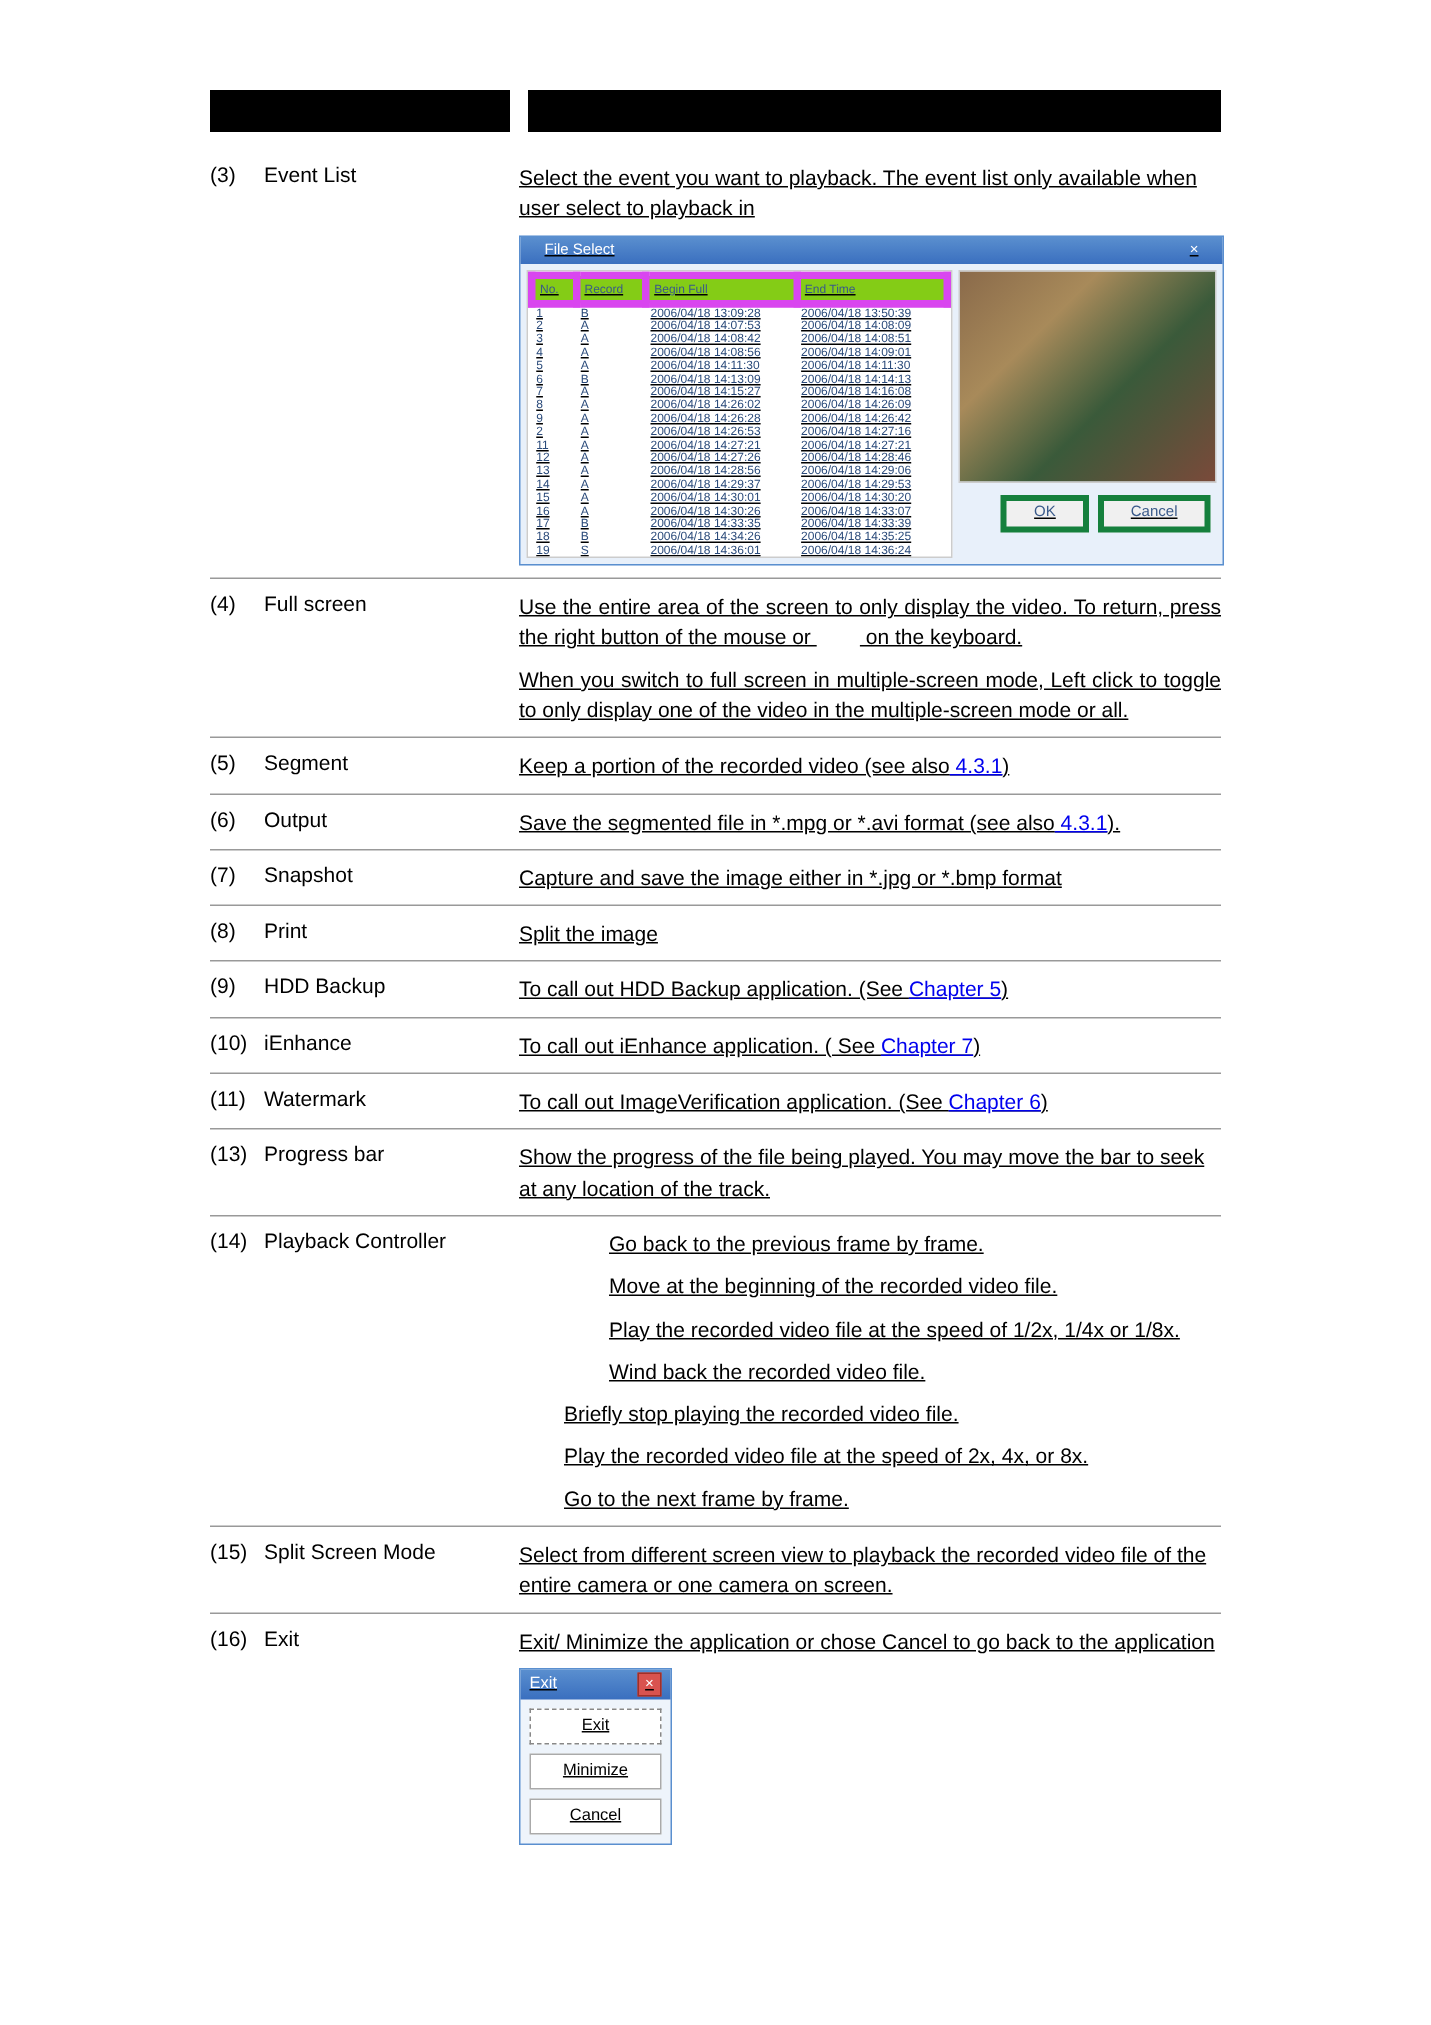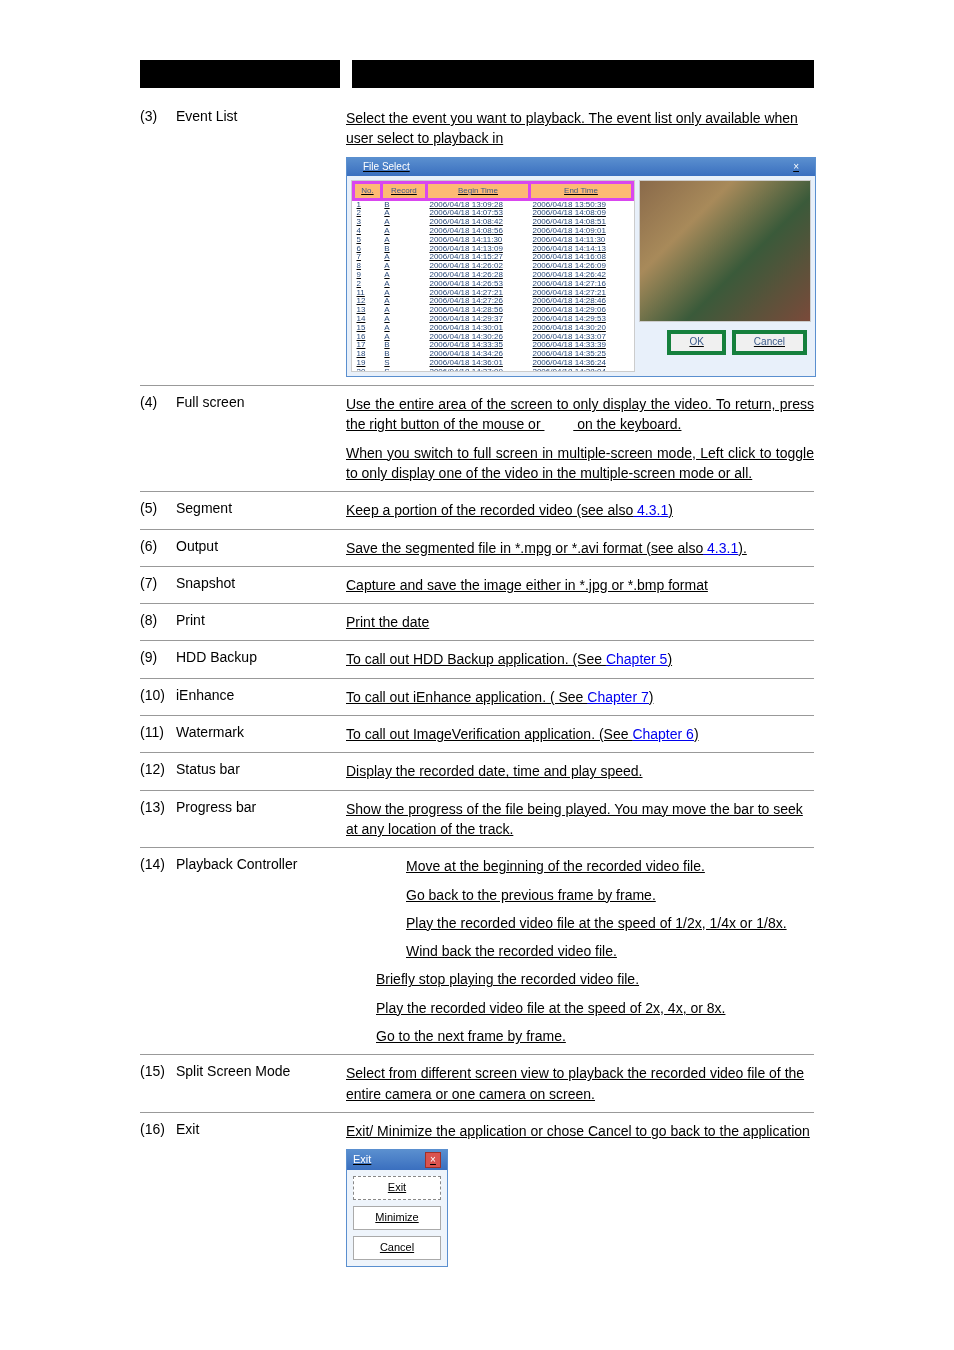--- a/index.html
+++ b/index.html
@@ -79,24 +79,24 @@
     border: 1px solid #ccc;
     max-height: 190px;
     overflow: hidden;
   }
   .screenshot-list table {
     width: 100%;
     border-collapse: collapse;
     font-size: 8px;
   }
   .screenshot-list th {
-    background: #fdba74;
-    border: 3px solid #d946ef;
+    background: #84cc16;
+    border: 5px solid #d946ef;
     padding: 1px 3px;
-    text-align: center;
+    text-align: left;
     font-weight: normal;
   }
   .screenshot-list td {
     padding: 0 3px;
     line-height: 1.1;
     white-space: nowrap;
     color: #2a4a7a;
   }
   .screenshot-preview {
     width: 170px;
@@ -158,21 +158,21 @@
           <span>File Select</span>
           <span>×</span>
         </div>
         <div class="screenshot-body">
           <div class="screenshot-list">
             <table>
               <thead>
                   <tr>
                 <th>No.</th>
                 <th>Record</th>
-                <th>Begin Time</th>
+                <th>Begin Full</th>
                 <th>End Time</th>
               </tr>
                 </thead>
               <tbody id="event-tbody">
                   <tr>
                     <td>1</td>
                     <td>B</td>
                     <td>2006/04/18 13:09:28</td>
                     <td>2006/04/18 13:50:39</td>
                   </tr>
@@ -328,59 +328,54 @@
 
   <div class="row">
     <div class="col-num">(7)</div>
     <div class="col-label">Snapshot</div>
     <div class="col-desc">Capture and save the image either in *.jpg or *.bmp format</div>
   </div>
 
   <div class="row">
     <div class="col-num">(8)</div>
     <div class="col-label">Print</div>
-    <div class="col-desc">Print the date</div>
+    <div class="col-desc">Split the image</div>
   </div>
 
   <div class="row">
     <div class="col-num">(9)</div>
     <div class="col-label">HDD Backup</div>
     <div class="col-desc"><span>To call out HDD Backup application. (See </span><a class="link">Chapter 5</a><span>)</span></div>
   </div>
 
   <div class="row">
     <div class="col-num">(10)</div>
     <div class="col-label">iEnhance</div>
     <div class="col-desc"><span>To call out iEnhance application. ( See </span><a class="link">Chapter 7</a><span>)</span></div>
   </div>
 
   <div class="row">
     <div class="col-num">(11)</div>
     <div class="col-label">Watermark</div>
     <div class="col-desc"><span>To call out ImageVerification application. (See </span><a class="link">Chapter 6</a><span>)</span></div>
   </div>
 
-  <div class="row">
-    <div class="col-num">(12)</div>
-    <div class="col-label">Status bar</div>
-    <div class="col-desc">Display the recorded date, time and play speed.</div>
-  </div>
 
   <div class="row">
     <div class="col-num">(13)</div>
     <div class="col-label">Progress bar</div>
     <div class="col-desc">Show the progress of the file being played. You may move the bar to seek at any location of the track.</div>
   </div>
 
   <div class="row">
     <div class="col-num">(14)</div>
     <div class="col-label"><span>Playback Controller</span></div>
     <div class="col-desc">
+      <p class="indent2">Go back to the previous frame by frame.</p>
       <p class="indent2">Move at the beginning of the recorded video file.</p>
-      <p class="indent2">Go back to the previous frame by frame.</p>
       <p class="indent2" style="text-align:justify"><span>Play the recorded video file at the speed of 1/2x, 1/4x or 1/8x.</span></p>
       <p class="indent2">Wind back the recorded video file.</p>
       <p class="indent1">Briefly stop playing the recorded video file.</p>
       <p class="indent1">Play the recorded video file at the speed of 2x, 4x, or 8x.</p>
       <p class="indent1">Go to the next frame by frame.</p>
     </div>
   </div>
 
   <div class="row">
     <div class="col-num">(15)</div>

